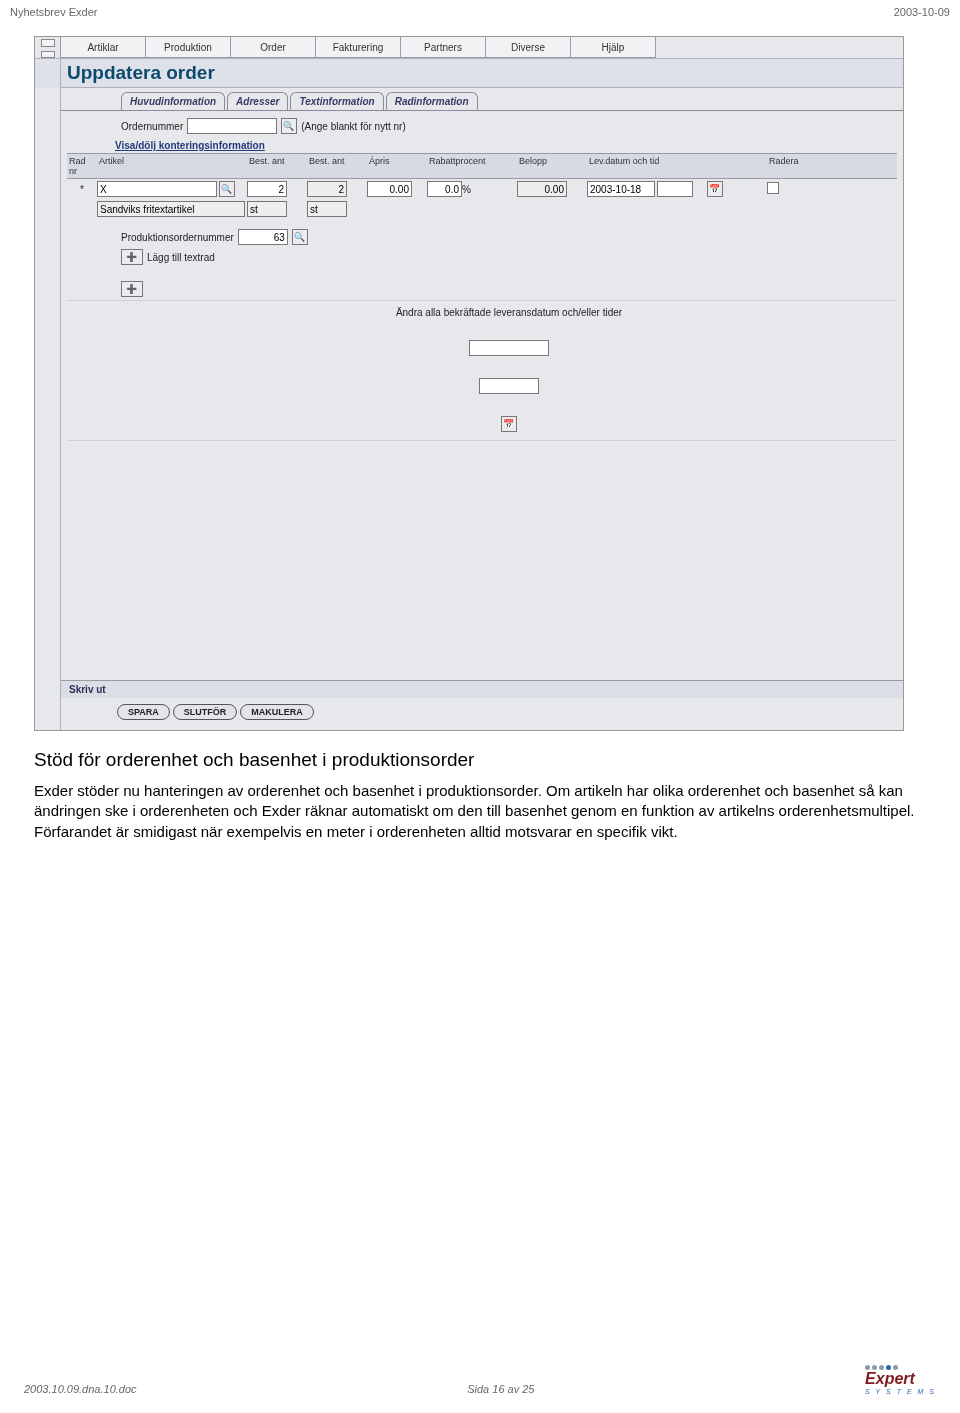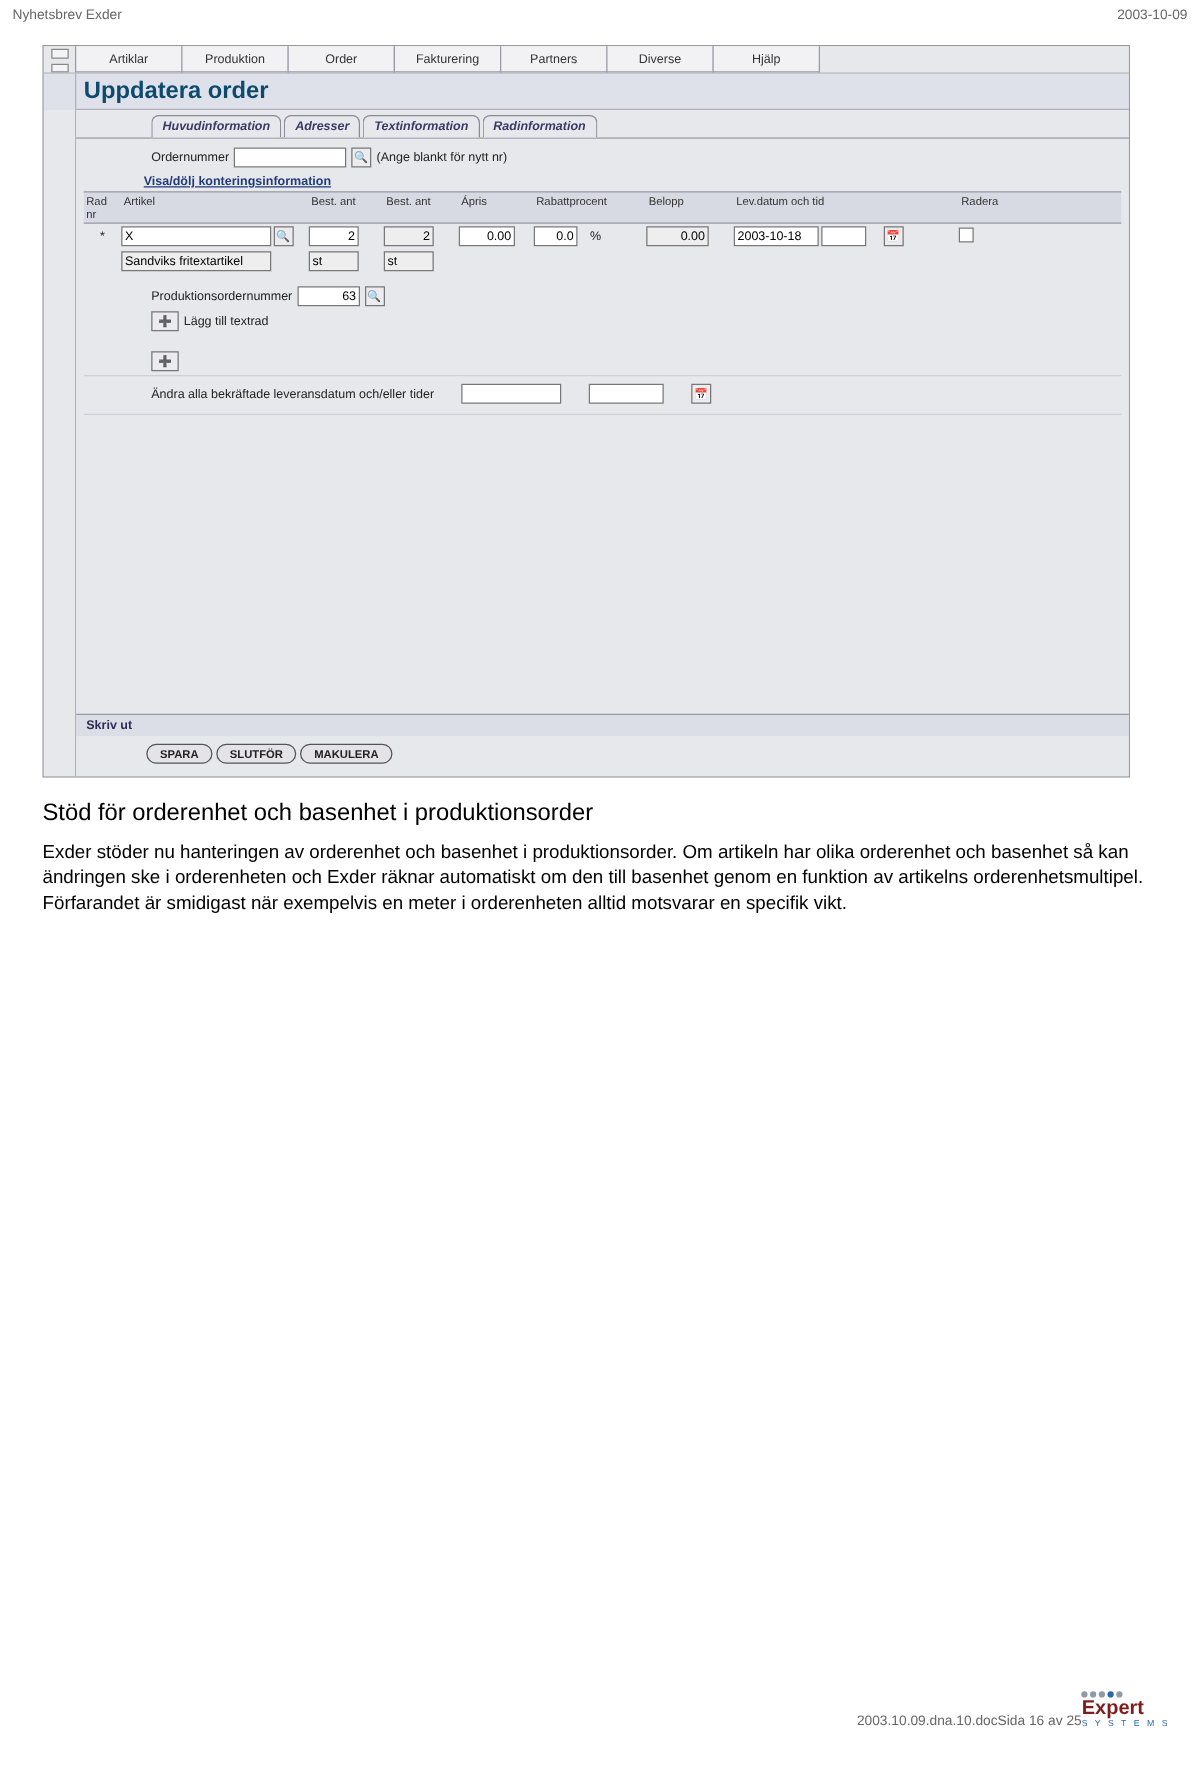--- a/index.html
+++ b/index.html
@@ -179,45 +179,46 @@
     font-size: 19px;
     font-weight: normal;
     margin-bottom: 10px;
   }
   .article p {
     font-size: 15px;
     line-height: 1.35;
   }
   .page-footer {
     position: absolute;
-    bottom: 30px;
+    bottom: 18px;
     left: 0; right: 0;
     display: flex;
-    justify-content: flex-end;
+    justify-content: space-between;
     align-items: flex-end;
     padding: 0 24px;
     font-size: 11px;
     color: #666;
+    font-style: italic;
   }
   .logo {
     display: flex;
     align-items: center;
     gap: 4px;
   }
   .logo-dots { display:flex; gap:2px; }
   .logo-dots span { width:5px;height:5px;border-radius:50%;background:#8f9aa8;display:inline-block; }
   .logo-dots span:nth-child(4){ background:#2d65b0; }
   .logo-text { font-size:16px; font-weight:bold; color:#7f1d1d; }
   .logo-sub { font-size:7px; letter-spacing:2px; color:#2d65b0; }
   .change-row {
     border-top: 1px solid #cfcfd9;
     margin-left: -54px;
     width: calc(100% + 54px);
     padding: 6px 0 8px 54px;
-    display:flex; align-items:center; gap:22px;
+    display:flex; align-items:center; gap:22px;flex-direction:column;
   }
 </style>
 </head>
 <body>
 
 <div class="header-row">
   <span>Nyhetsbrev Exder</span>
   <span>2003-10-09</span>
 </div>
 
@@ -278,36 +279,36 @@
 
         <div class="grid-row">
           <div style="text-align:center;">*</div>
           <div style="display:flex;gap:2px;">
               <input class="tinput" style="width: 120px;" value="X">
               <span class="iconbtn">🔍</span>
             </div>
           <div><input class="tinput right" style="width: 40px; text-align: right;" value="2"></div>
           <div><input class="tinput right" style="width: 40px; text-align: right; background: rgb(238, 238, 238);" value="2"></div>
           <div><input class="tinput right" style="width: 45px; text-align: right;" value="0.00"></div>
-          <div style="display:flex;align-items:center;gap:10px;">
+          <div style="display:flex;align-items:center;gap:0;">
               <input class="tinput right" style="width: 35px; text-align: right;" value="0.0">
               <span>%</span>
             </div>
           <div><input class="tinput right" style="width: 50px; text-align: right; background: rgb(238, 238, 238);" value="0.00"></div>
           <div style="display:flex;gap:2px;">
               <input class="tinput" style="width: 68px;" value="2003-10-18">
               <input class="tinput" style="width: 36px;">
             </div>
           <div><span class="iconbtn">📅</span></div>
           <div><span class="checkbox"></span></div>
         </div>
 
         <div class="grid-row">
           <div></div>
-          <div><input class="tinput" style="width: 120px; background: rgb(238, 238, 238);" value="Sandviks fritextartikel"></div>
+          <div><input class="tinput" style="width: 148px; background: rgb(238, 238, 238);" value="Sandviks fritextartikel"></div>
           <div><input class="tinput" style="width: 40px; background: rgb(238, 238, 238);" value="st"></div>
           <div><input class="tinput" style="width: 40px; background: rgb(238, 238, 238);" value="st"></div>
           <div></div>
             <div></div>
             <div></div>
             <div></div>
             <div></div>
             <div></div>
         </div>
 

